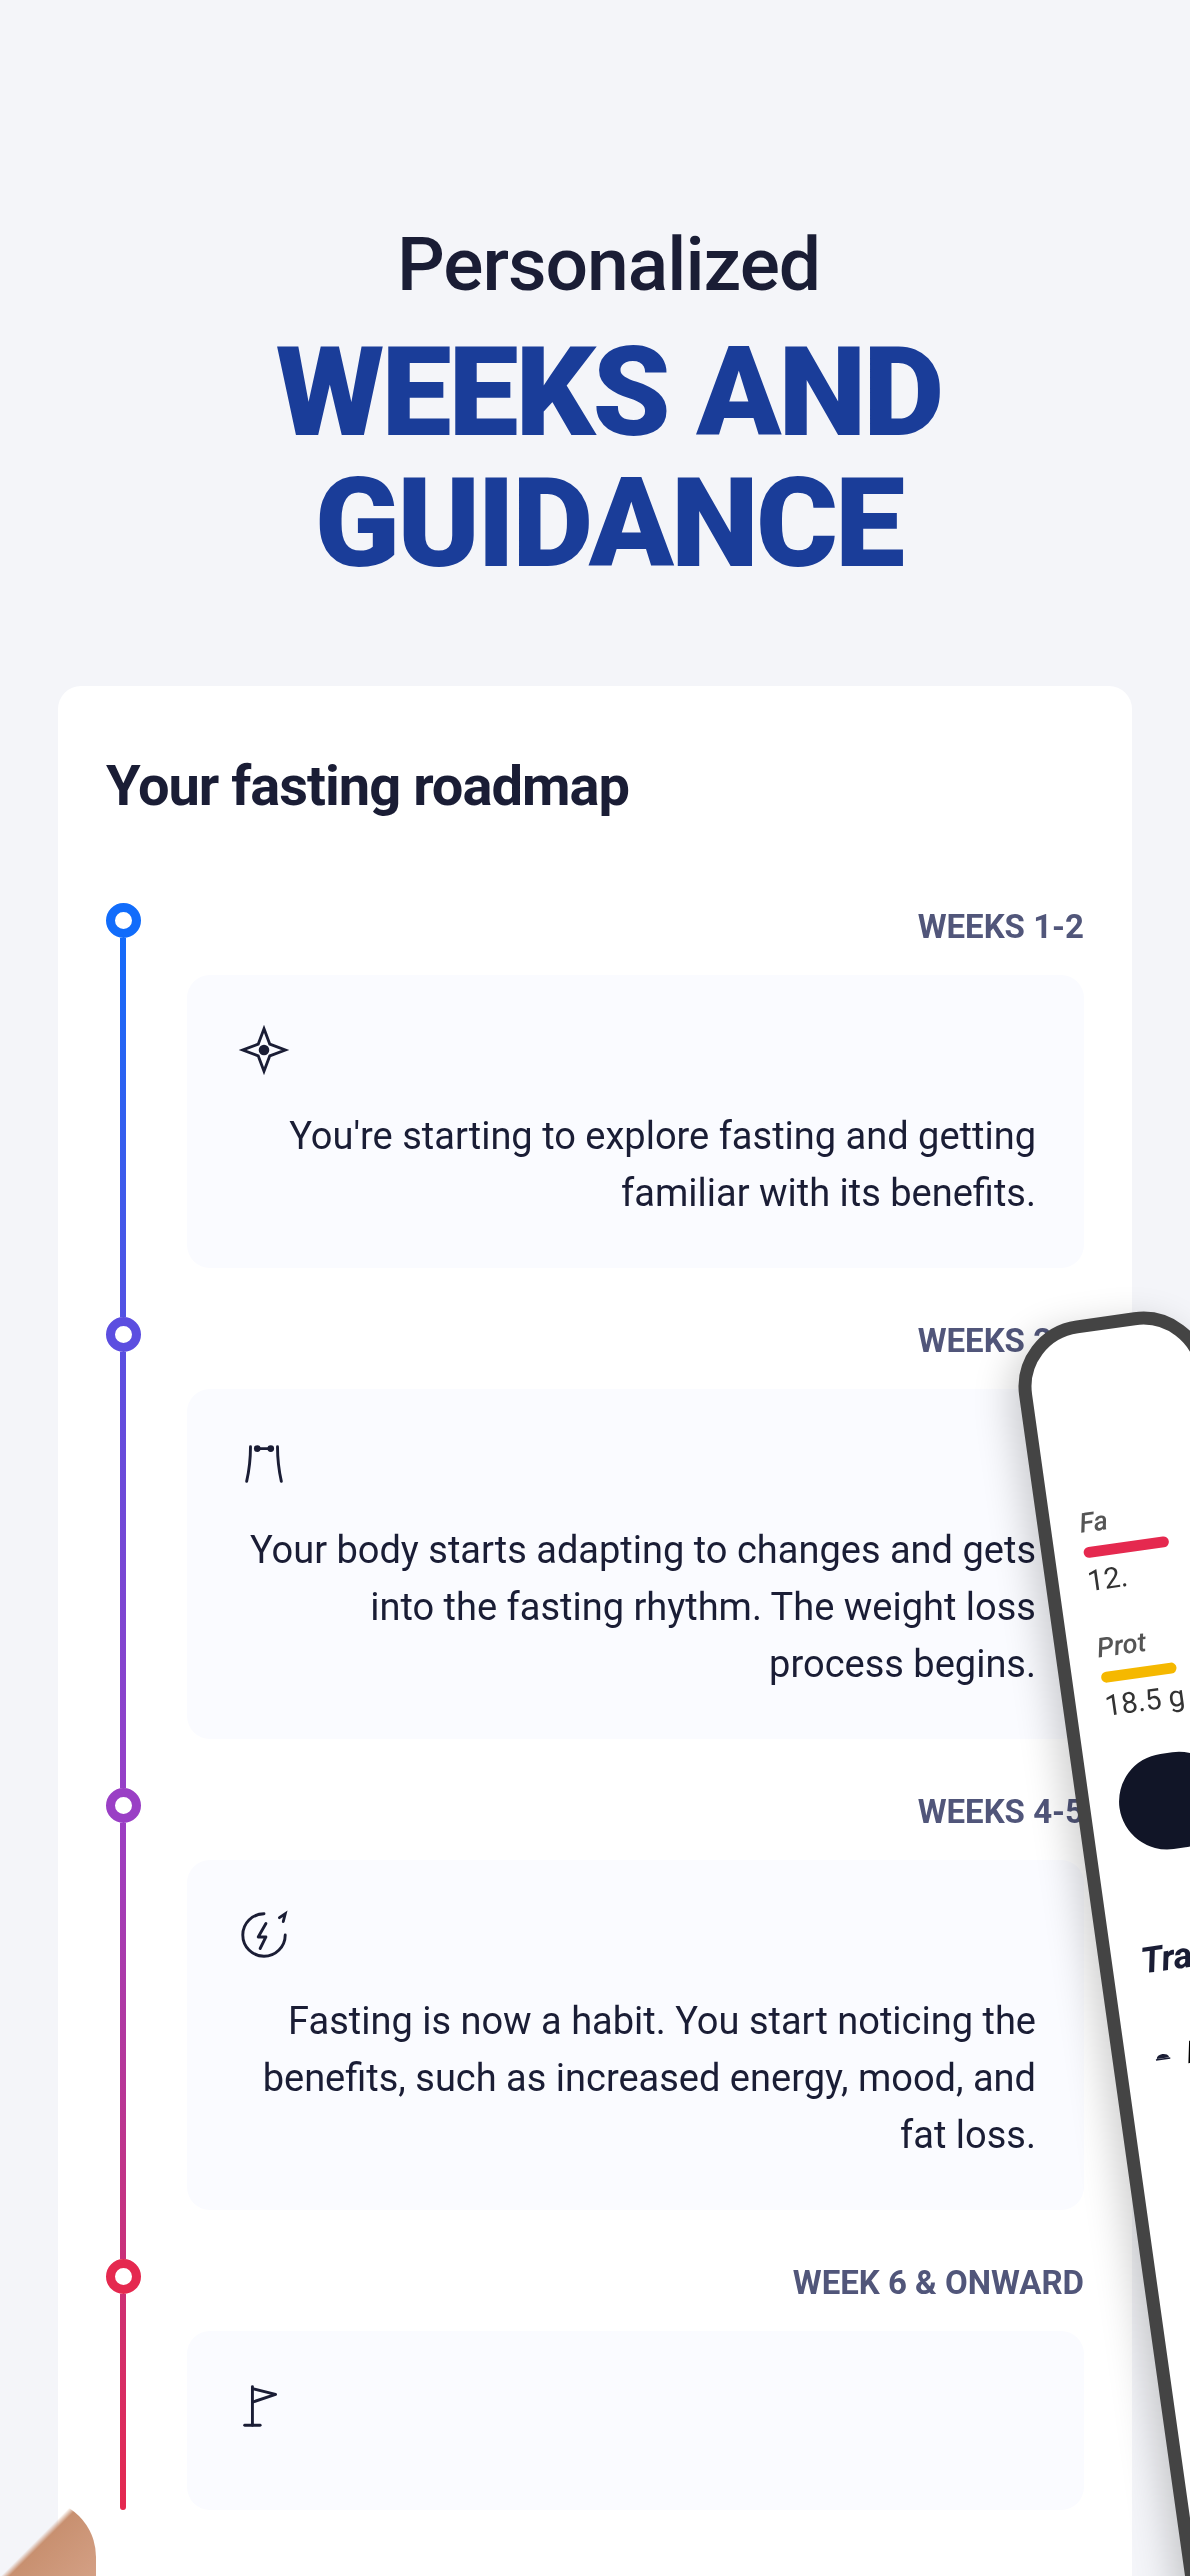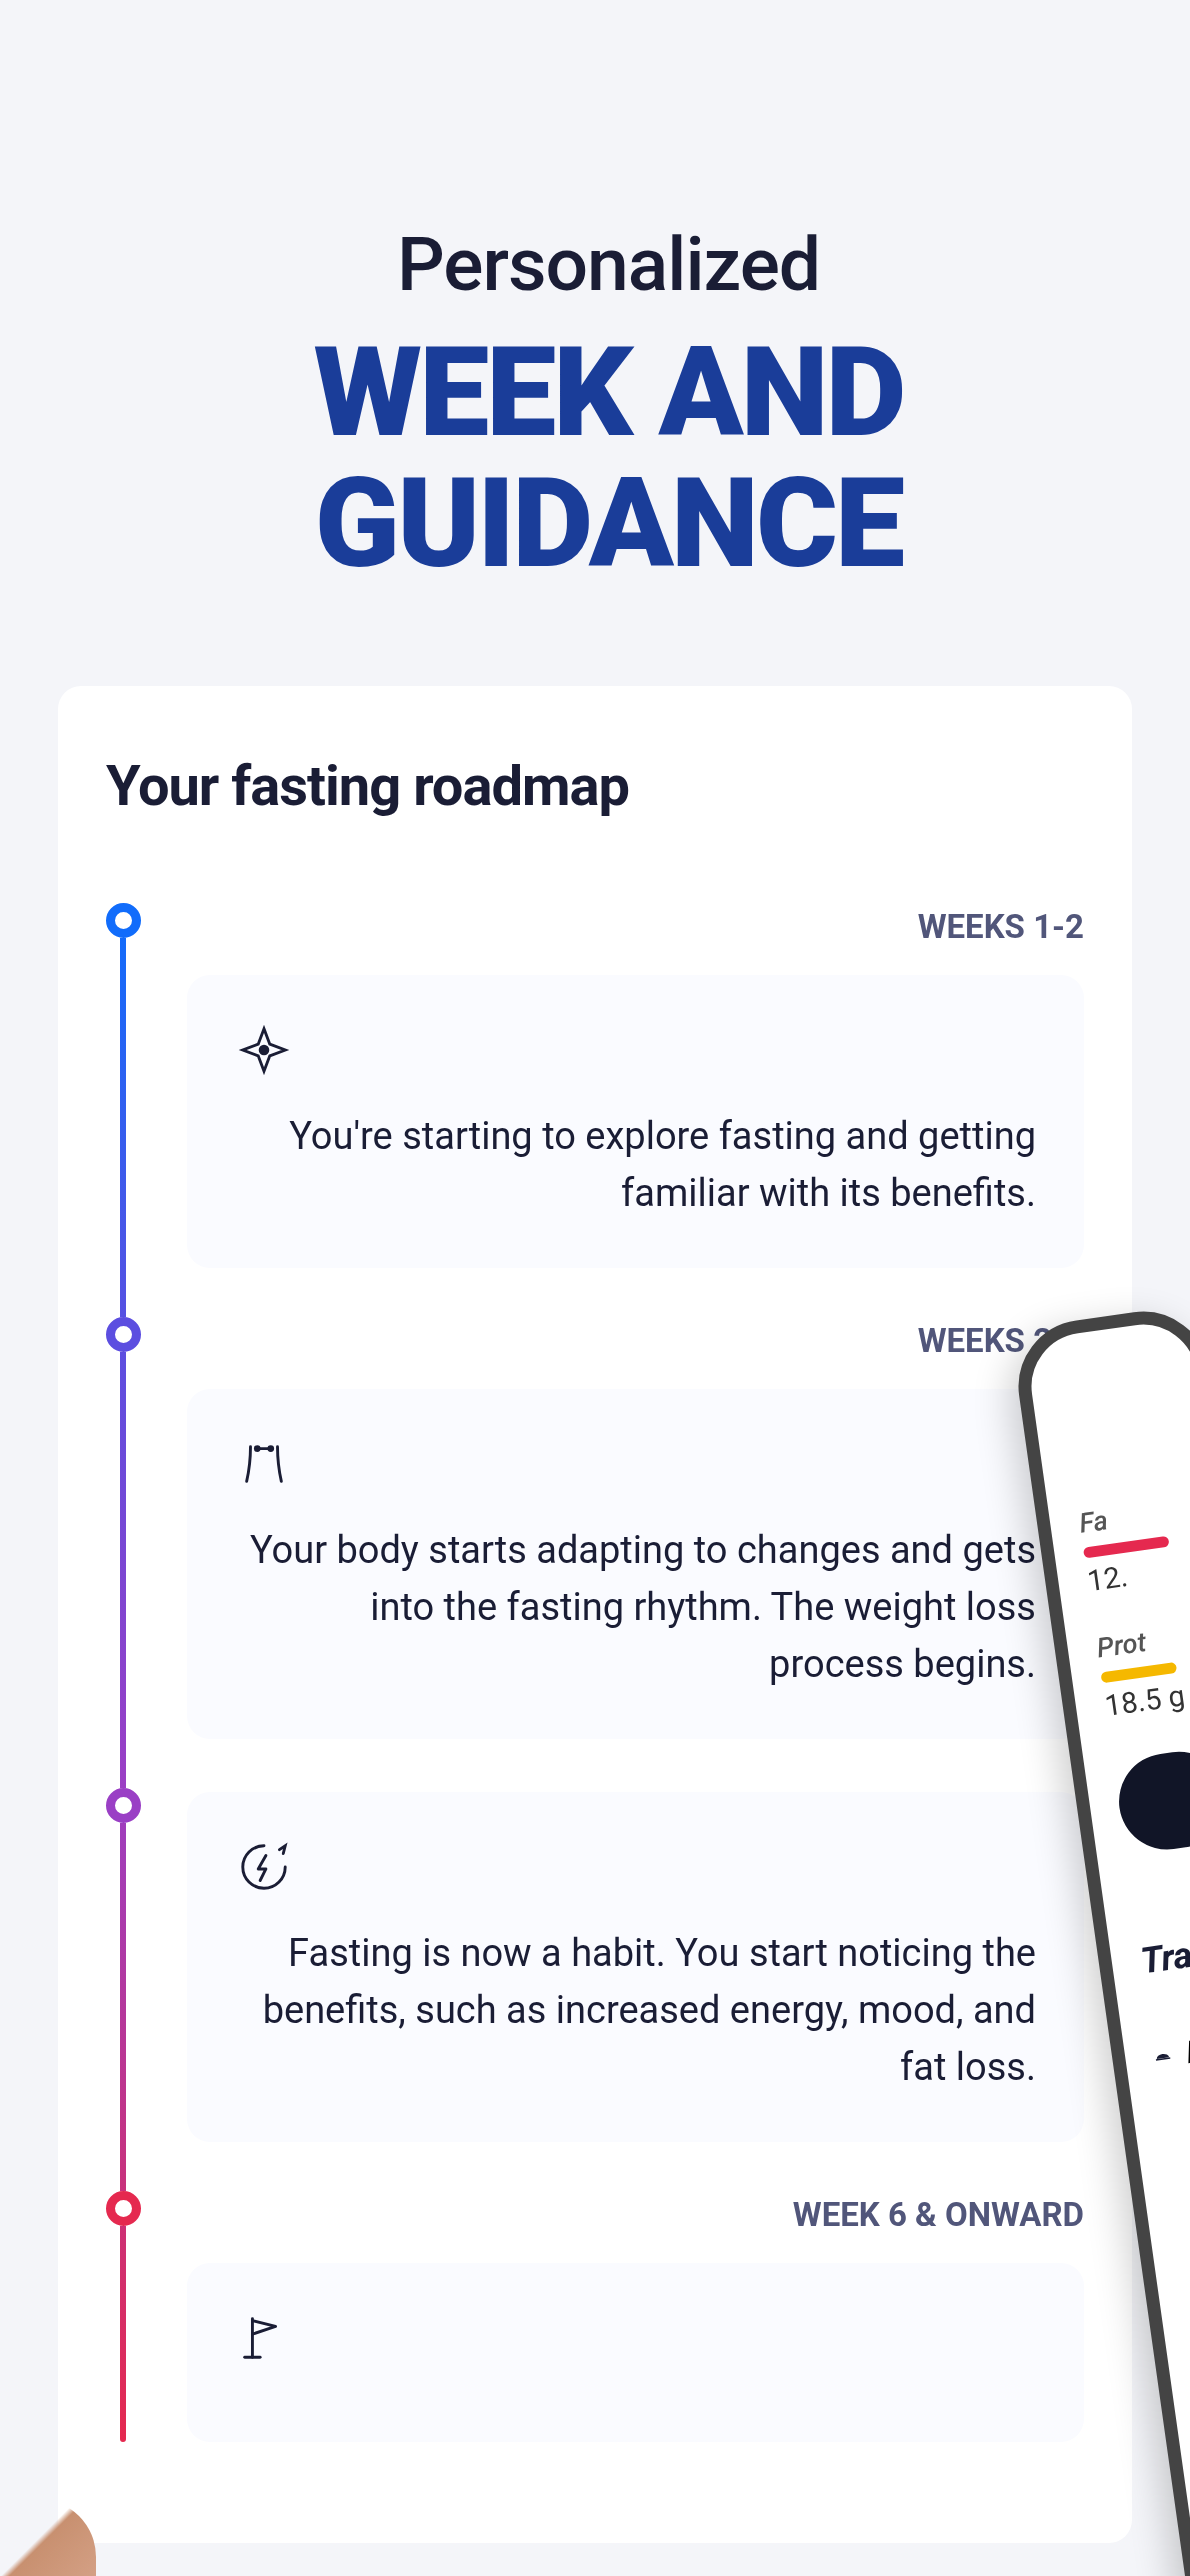--- a/index.html
+++ b/index.html
@@ -179,21 +179,21 @@
       background: linear-gradient(135deg, transparent 45%, #c89070 50%, #d4a085 100%);
       border-top-right-radius: 58px;
     }
   </style>
 </head>
 <body>
 
 <div class="hero">
   <div class="hero-sub">Personalized</div>
   <div class="hero-title">
-    <span>WEEK AND</span><br>
+    <span>WEEKS AND</span><br>
     <span>GUIDANCE</span>
   </div>
 </div>
 
 <div class="panel">
   <div class="panel-title">Your fasting roadmap</div>
 
   <div class="timeline">
     <div class="timeline-line"></div>
 
@@ -229,20 +229,21 @@
           </svg>
         </div>
         <div class="card-text">Your body starts adapting to changes and gets into the fasting rhythm. The weight loss process begins.</div>
       </div>
     </div>
 
     <div class="timeline-item">
       <div class="timeline-dot">
         <div class="timeline-dot-inner dot-purple"></div>
       </div>
+      <div class="week-label">WEEKS 4-5</div>
       <div class="card">
         <div class="card-icon">
           <svg width="54" height="54" viewBox="0 0 56 56" fill="none" stroke="#1a1d35" stroke-width="3" stroke-linecap="round">
             <path d="M28 6 A22 22 0 1 0 50 28"></path>
             <path d="M44 10 L50 6 L48 14"></path>
             <path d="M30 16 L22 30 L30 30 L24 42" stroke-linejoin="round"></path>
           </svg>
         </div>
         <div class="card-text">Fasting is now a habit. You start noticing the benefits, such as increased energy, mood, and fat loss.</div>
       </div>

